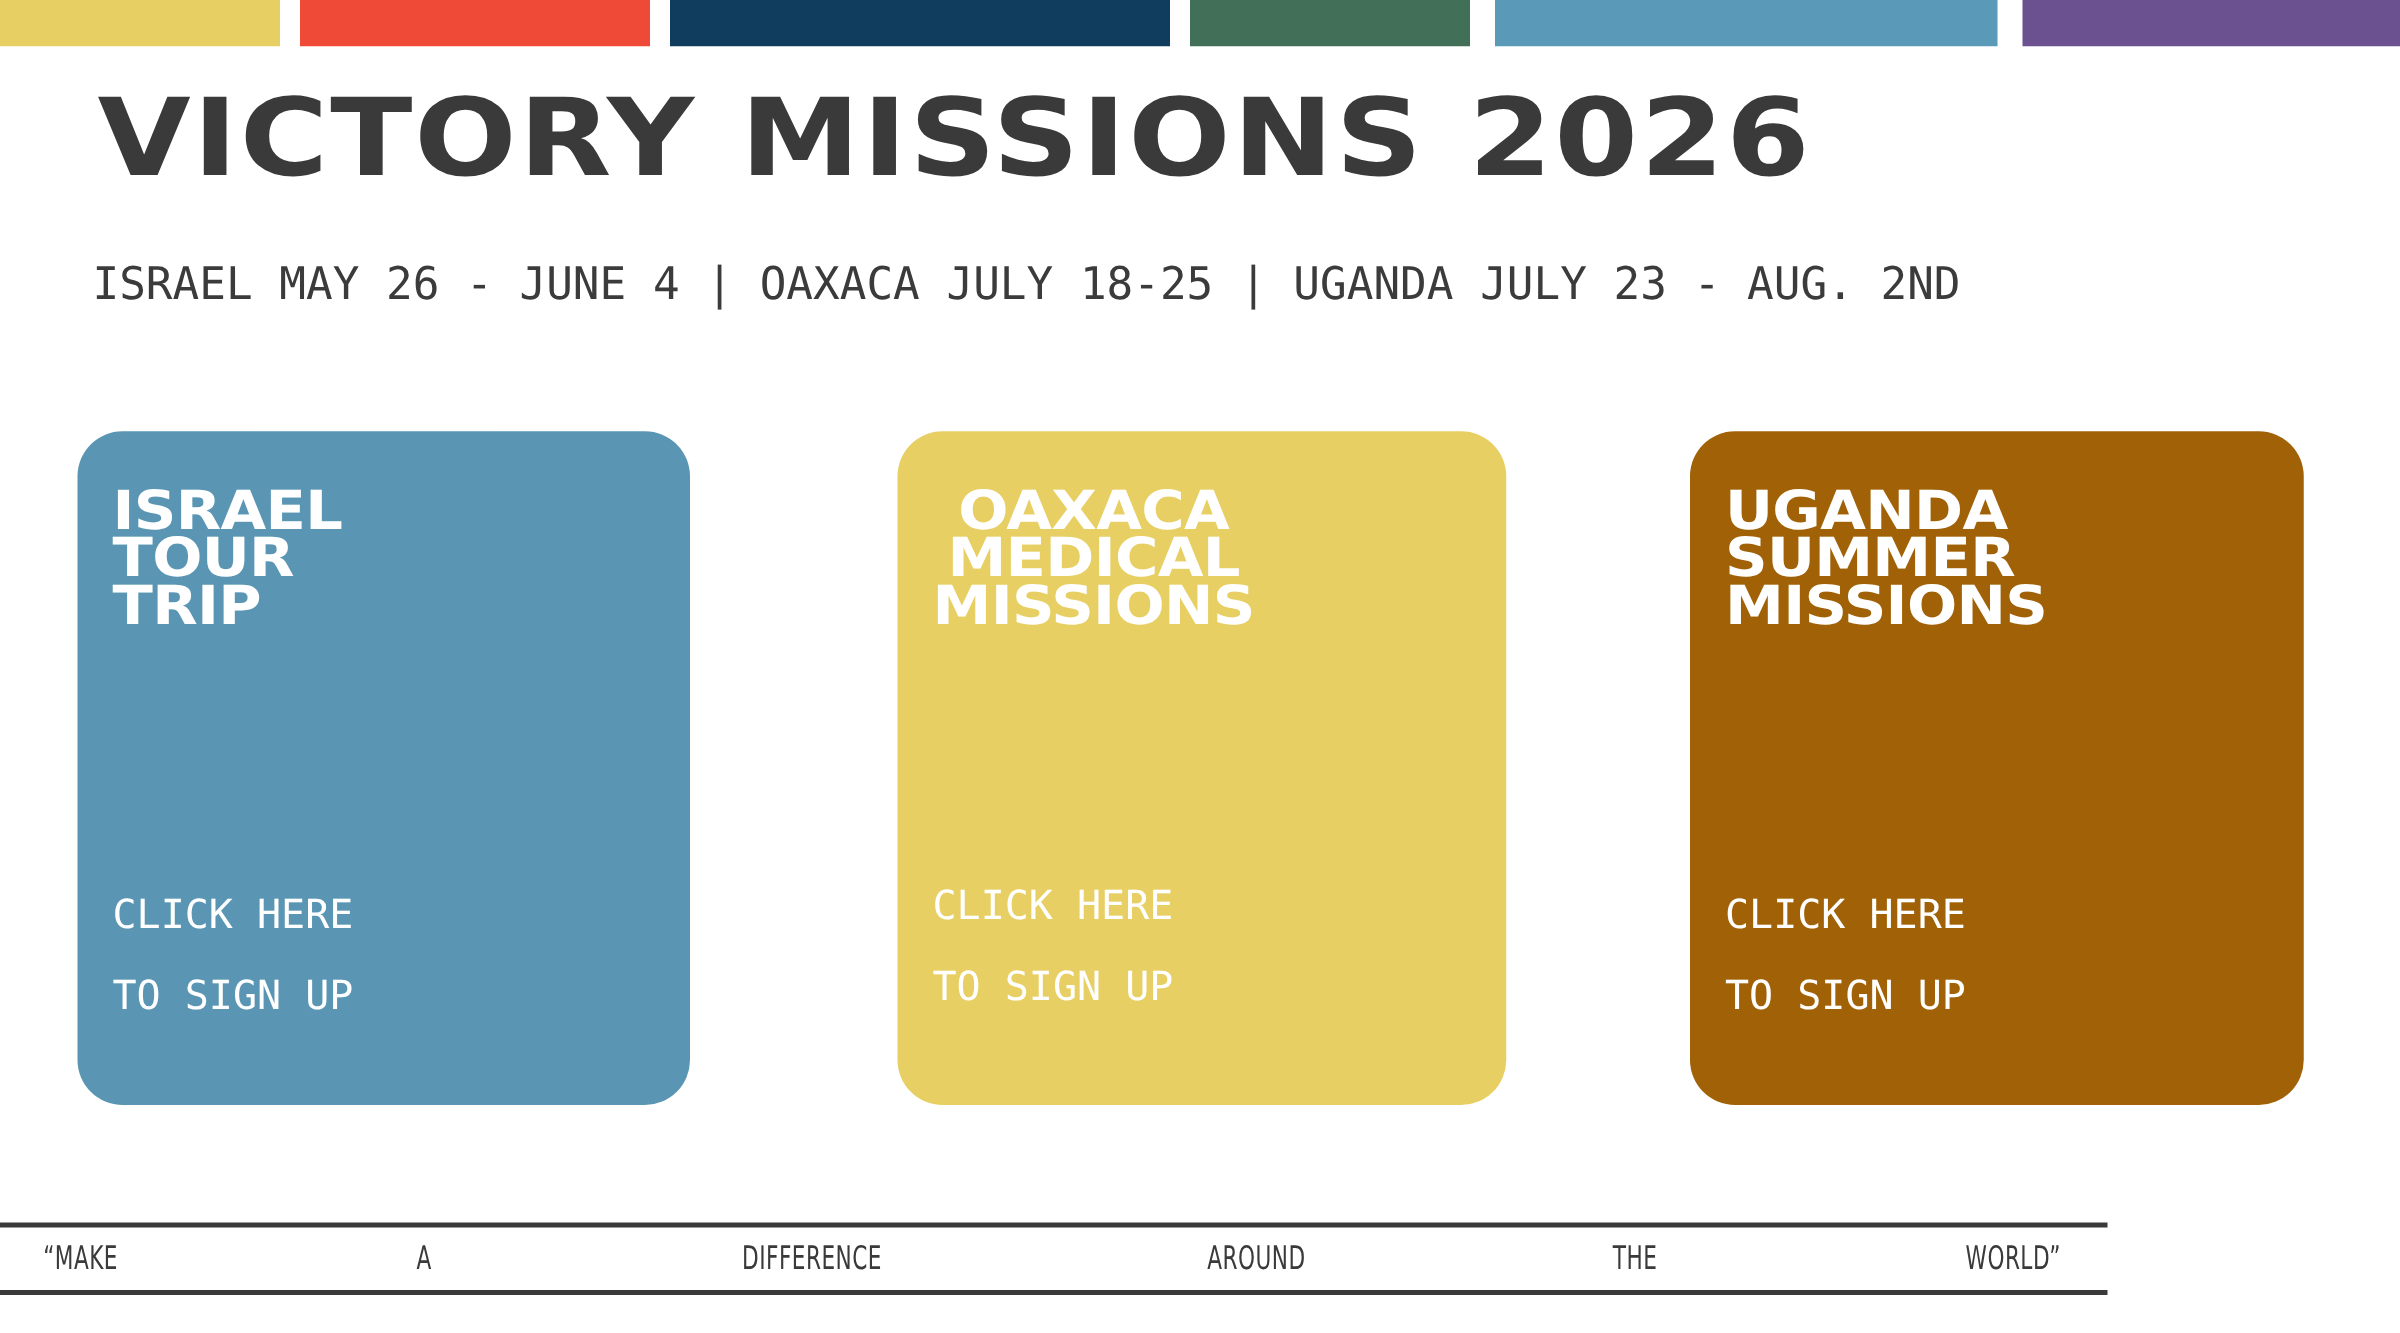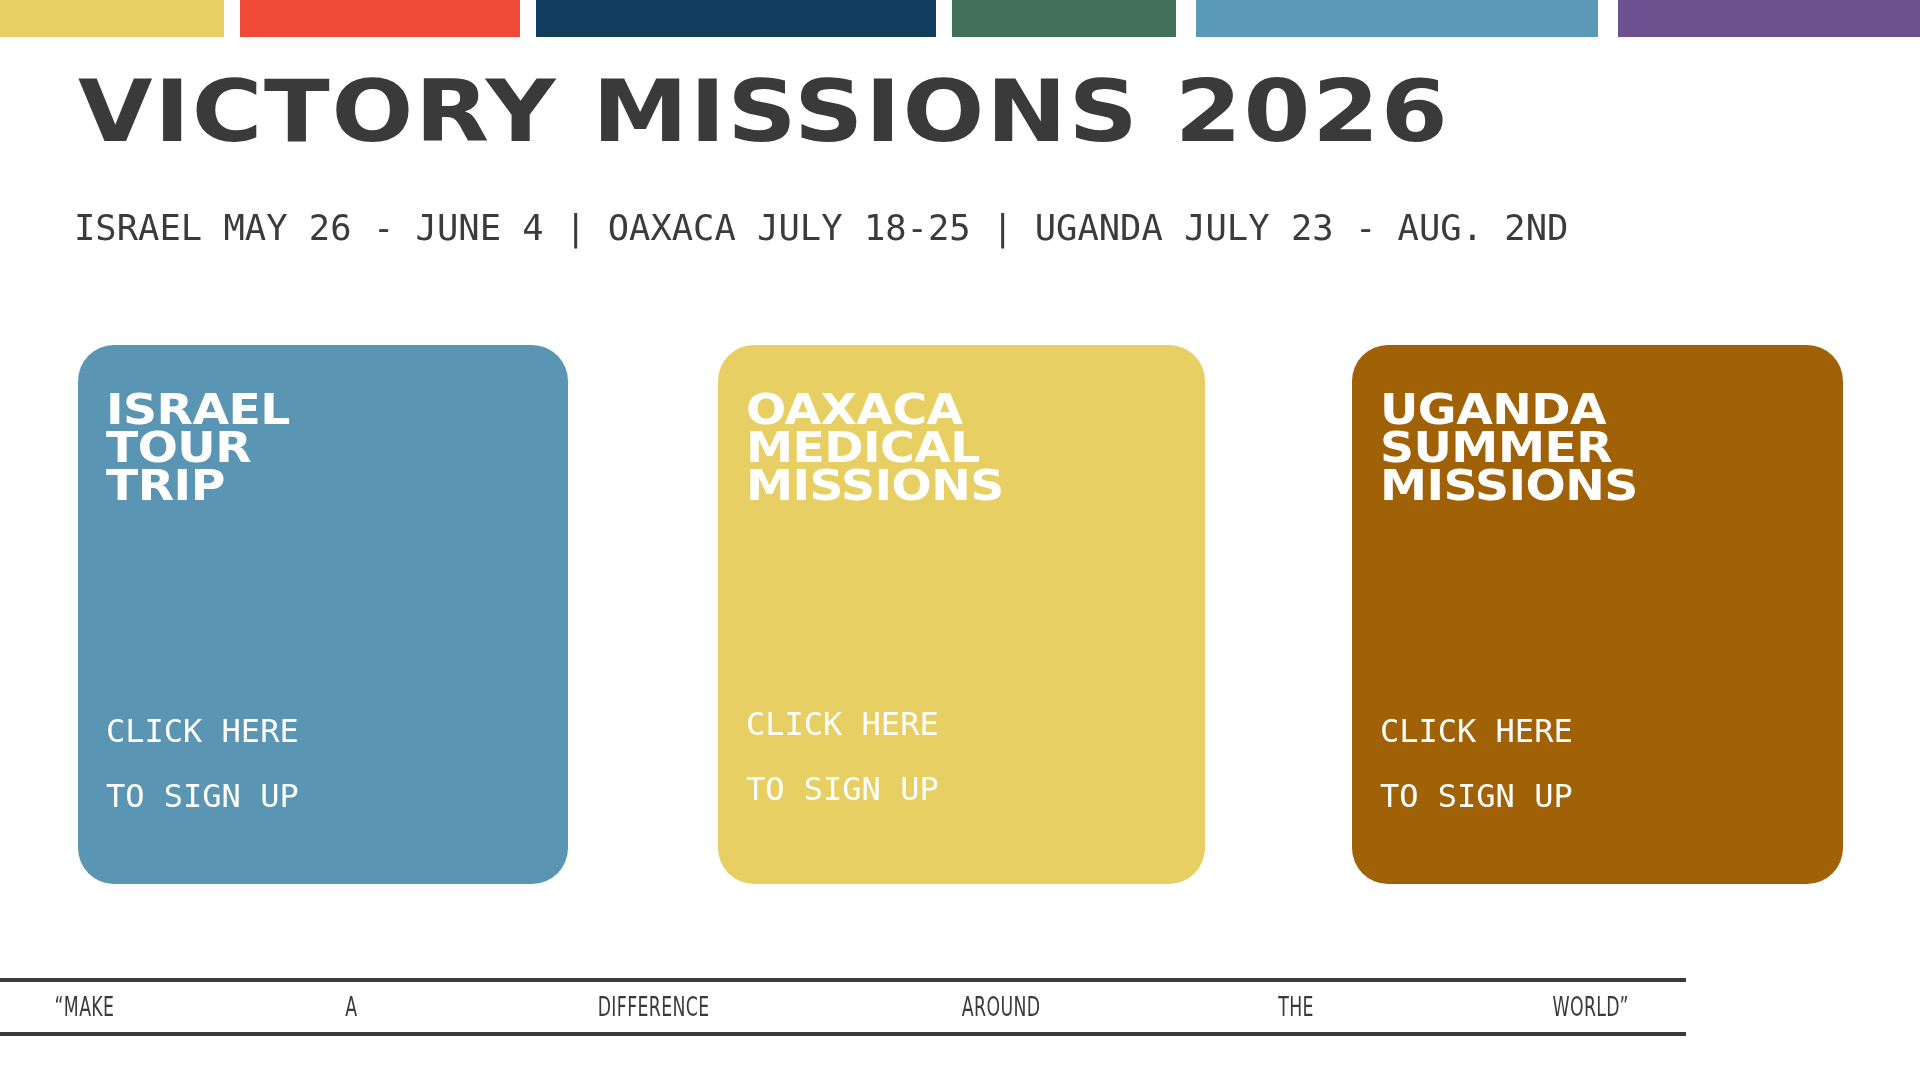--- a/index.html
+++ b/index.html
@@ -109,21 +109,21 @@
     left: 0;
     top: 978px;
     width: 1686px;
     height: 58px;
     border-top: 4px solid #3a3a3a;
     border-bottom: 4px solid #3a3a3a;
     box-sizing: border-box;
     display: flex;
     align-items: center;
     justify-content: space-between;
-    padding: 0 44px;
+    padding: 0 24px;
     box-sizing: border-box;
   }
   .footer-word {
     color: #3a3a3a;
     font-family: "DejaVu Sans Condensed", "Liberation Sans Narrow", "Liberation Sans", sans-serif;
     font-size: 26px;
     line-height: 30px;
     letter-spacing: 0.5px;
     transform: scaleX(0.74);
     transform-origin: center;
@@ -140,28 +140,28 @@
     <div class="swatch" style="left: 952px; width: 224px; background: rgb(66, 111, 88);"></div>
     <div class="swatch" style="left: 1196px; width: 402px; background: rgb(90, 154, 184);"></div>
     <div class="swatch" style="left: 1618px; width: 302px; background: rgb(107, 81, 144);"></div>
   </div>
 
 <h1 id="page-title">VICTORY MISSIONS 2026</h1>
 
 <p id="page-subtitle">ISRAEL MAY 26 - JUNE 4 | OAXACA JULY 18-25 | UGANDA JULY 23 - AUG. 2ND</p>
 
 <div id="cards-container">
-    <div class="card" style="left: 78px; width: 490px; background: rgb(90, 150, 180);">
+    <div class="card" style="left: 62px; width: 490px; background: rgb(90, 150, 180);">
       <div class="card-heading">ISRAEL
 TOUR
 TRIP</div>
       <div class="card-cta">CLICK HERE
 TO SIGN UP</div>
     </div>
-    <div class="card" style="left: 718px; width: 487px; background: rgb(232, 207, 99);">
+    <div class="card" style="left: 718px; width: 487px; background: rgb(232, 207, 99); text-align: center;">
       <div class="card-heading">OAXACA
 MEDICAL
 MISSIONS</div>
       <div class="card-cta shift-up">CLICK HERE
 TO SIGN UP</div>
     </div>
     <div class="card" style="left: 1352px; width: 491px; background: #a16207;">
       <div class="card-heading">UGANDA
 SUMMER
 MISSIONS</div>

